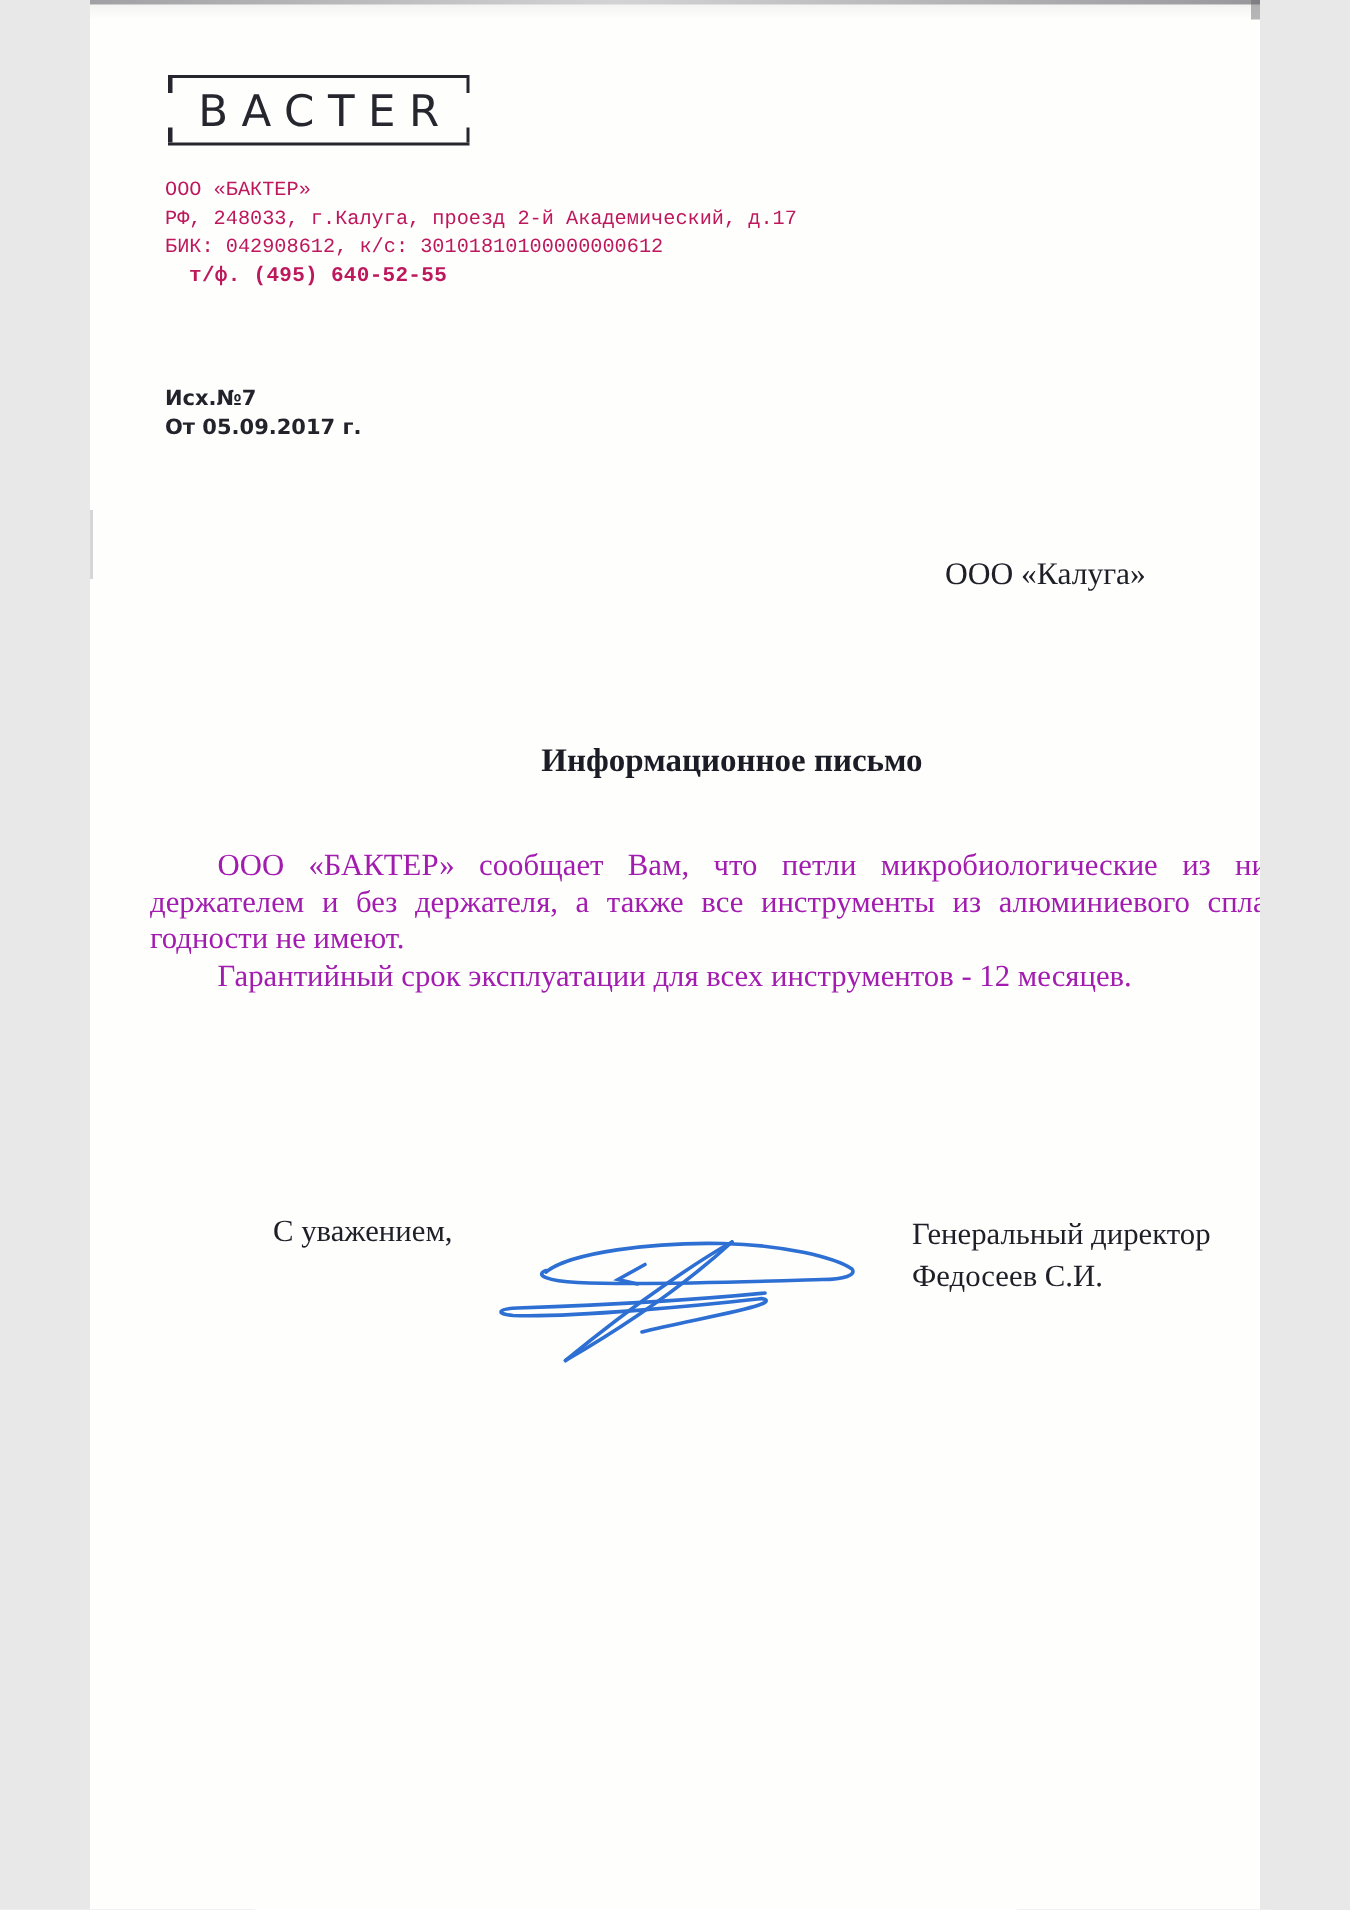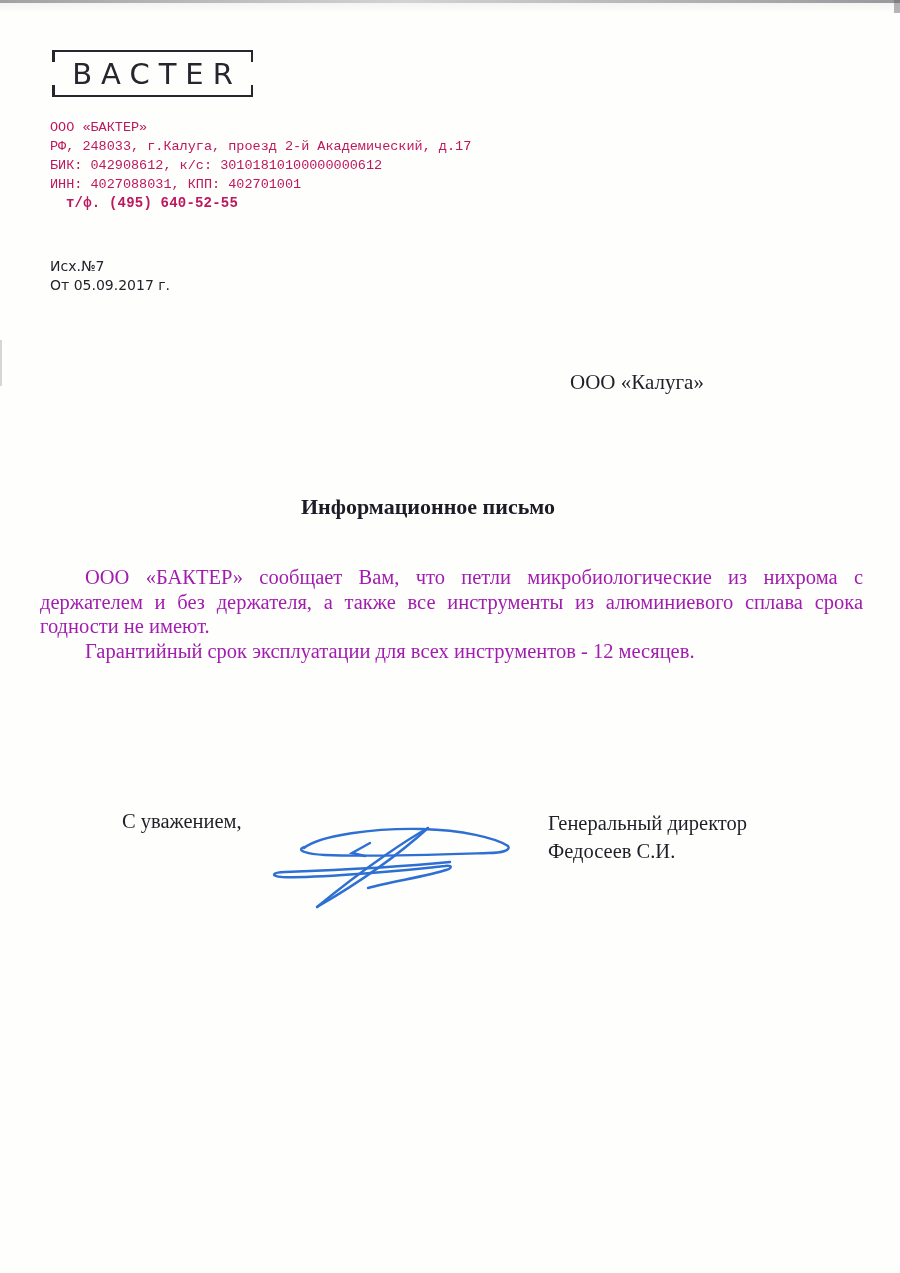--- a/index.html
+++ b/index.html
@@ -1,19 +1,19 @@
 <!DOCTYPE html>
 <html lang="ru" style="--ink-blue: #2d6fd2; --text-dark: #21212a; --logo-dark: #26262e;"><head>
 <meta charset="utf-8">
 <title>Scanned letter</title>
 <style>
   html,body{margin:0;padding:0;background:#e8e8e8;}
   .page{
     position:relative;
-    width:900px;height:1273px;
+    width:780px;height:1273px;
     margin:0 auto;
     background:#fefefd;
     overflow:hidden;
     font-family:"Liberation Serif", serif;
     color:var(--text-dark,#21212a);
   }
   
   .scan-top-edge{
     position:absolute;top:0;left:0;width:100%;height:3px;
     background:linear-gradient(to right, rgba(85,85,92,.55), rgba(130,130,138,.35) 45%, rgba(85,85,92,.6));
@@ -59,21 +59,21 @@
     font-family:Liberation Mono, monospace;
     font-size:13.5px;line-height:19px;
     color:#be185d;
     white-space:nowrap;
   }
   .company-block .phone{font-weight:bold;font-size:14px;letter-spacing:.2px;margin-left:16px;}
   
   .ref-block{
     position:absolute;left:50px;top:257px;
     font-family:"DejaVu Sans", sans-serif;
-    font-size:14px;font-weight:normal;line-height:18.5px;
+    font-size:14px;font-weight:bold;line-height:18.5px;
     color:#23232c;white-space:nowrap;
   }
   
   .addressee{
     position:absolute;left:570px;top:370px;
     font-size:21px;color:#1f1f28;white-space:nowrap;
   }
   
   .doc-title{
     position:absolute;left:0;top:494px;width:856px;
@@ -121,21 +121,20 @@
     <span class="logo-tick tr"></span>
     <span class="logo-tick bl"></span>
     <span class="logo-tick br"></span>
     <span class="logo-text">BACTER</span>
   </div>
 
   <div class="company-block">
     <div>ООО «БАКТЕР»</div>
     <div>РФ, 248033, г.Калуга, проезд 2-й Академический, д.17</div>
     <div>БИК: 042908612, к/с: 30101810100000000612</div>
-    <div>ИНН: 4027088031, КПП: 402701001</div>
     <div class="phone">т/ф. (495) 640-52-55</div>
   </div>
 
   <div class="ref-block">
     <div>Исх.№7</div>
     <div>От 05.09.2017 г.</div>
   </div>
 
   <div class="addressee">ООО «Калуга»</div>
 

